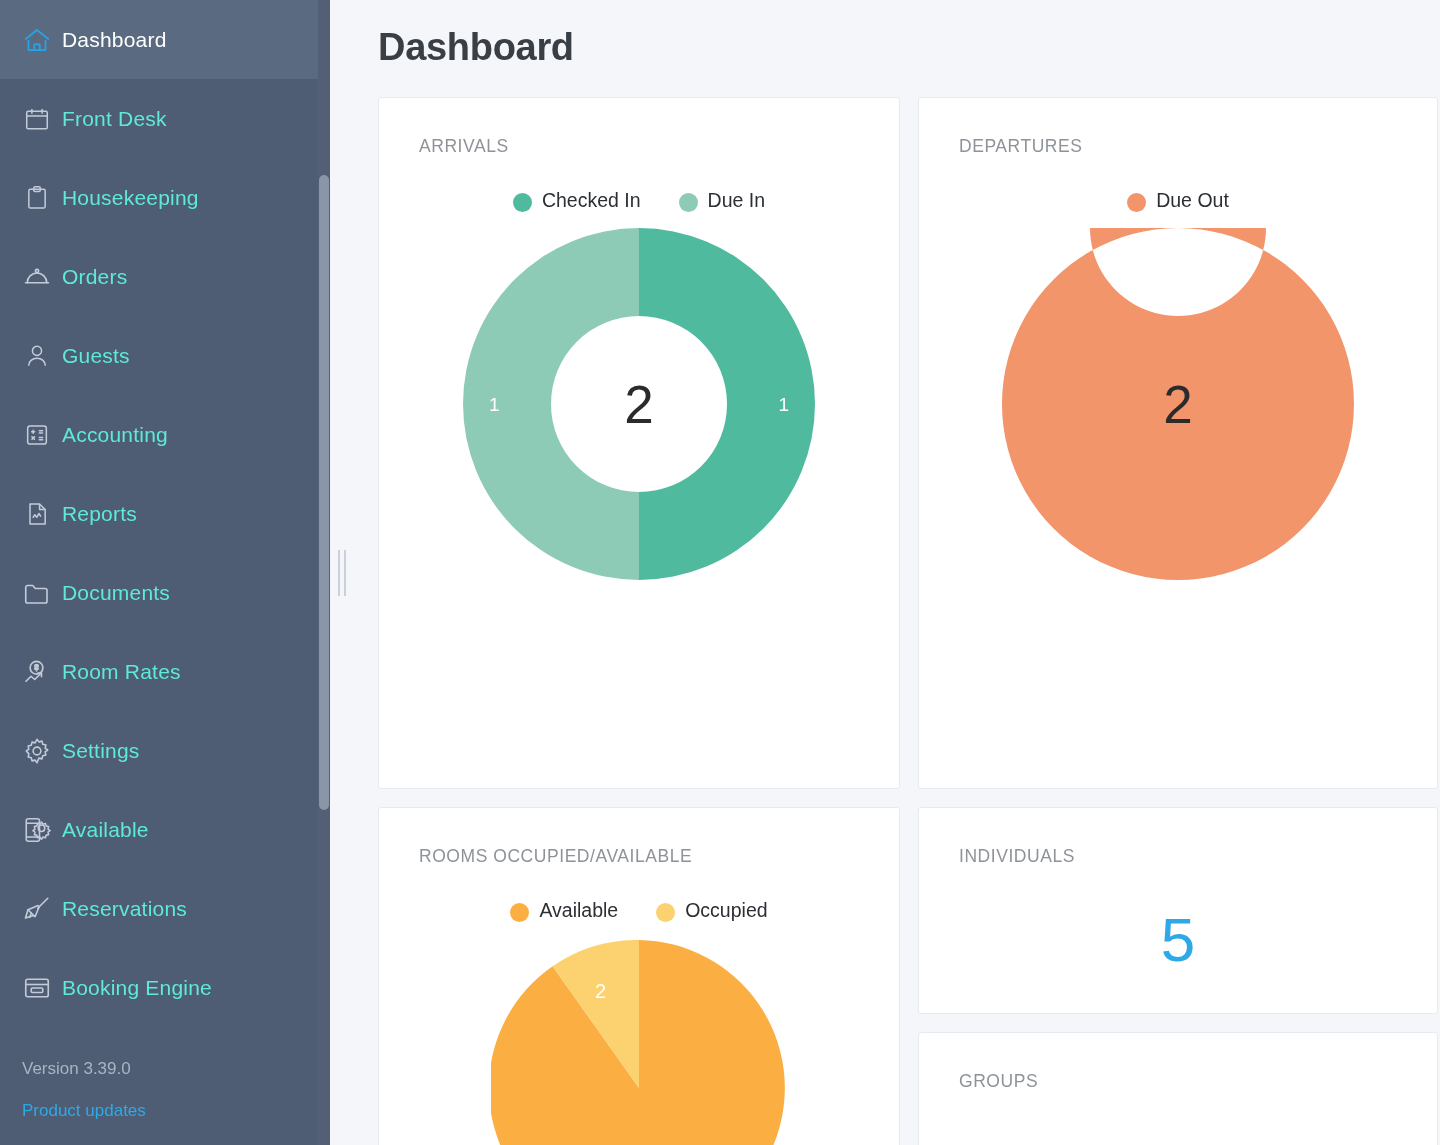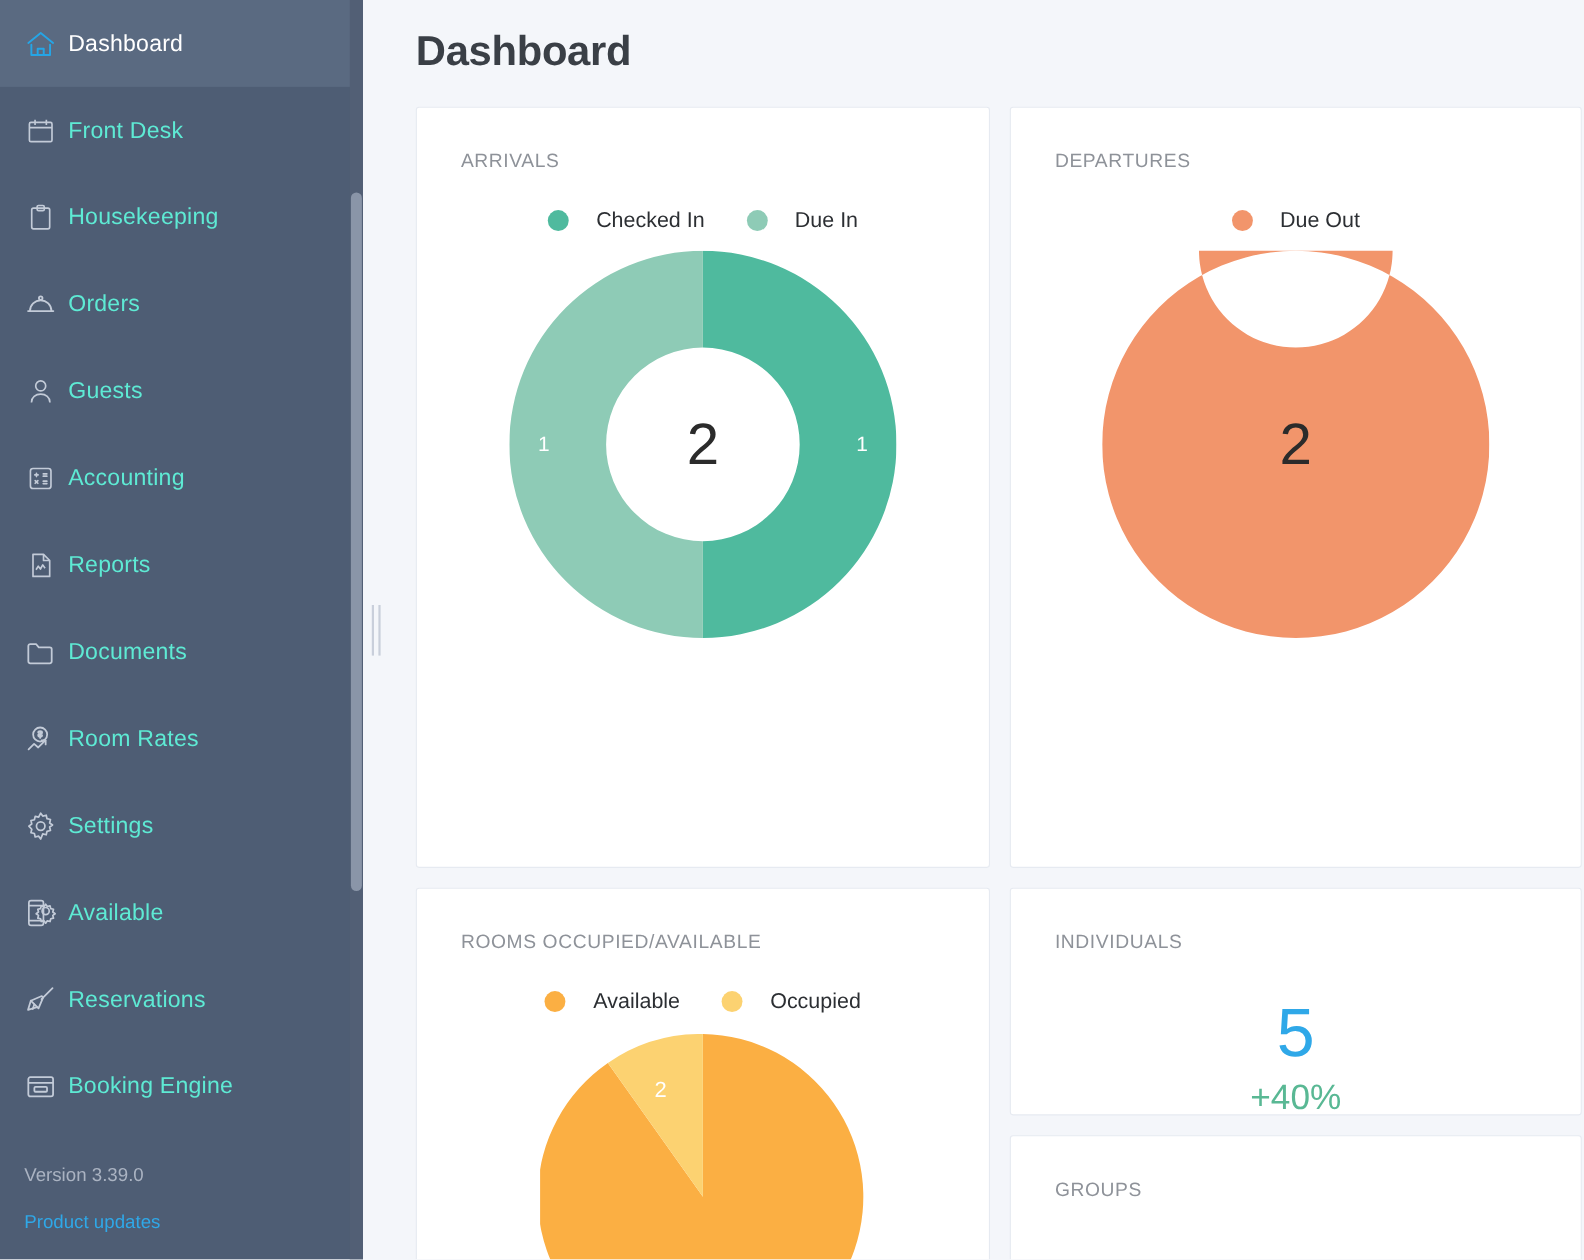--- a/index.html
+++ b/index.html
@@ -99,21 +99,21 @@
     font-size:17.5px; color:#8e9299; letter-spacing:.55px;
     padding:38px 0 0 40px;
   }
   .chart-card { height:692px; }
 
   
   .legend {
     display:flex; justify-content:center; align-items:center;
     gap:38px; margin-top:32px;
   }
-  .legend-entry { display:flex; align-items:center; gap:25px; }
+  .legend-entry { display:flex; align-items:flex-end; gap:10px; }
   .legend-dot { width:19px; height:19px; border-radius:50%; }
   .legend-text { font-size:19.5px; color:#2c2f33; }
 
   
   .donut-wrap {
     display:flex; justify-content:center; margin-top:16px;
     position:relative;
   }
   .donut { position:relative; width:352px; height:352px; }
   .donut svg { display:block; }
@@ -395,21 +395,20 @@
           <span class="pie-label" style="left:140px; top:240px;">19</span>
         </div>
       </div>
     </div>
 
     <div class="right-col">
 
       <div class="card stat-card-indiv">
         <div class="card-title">INDIVIDUALS</div>
         <div class="stat-value">5</div>
-        <div class="stat-delta">+40%</div>
       </div>
 
       <div class="card stat-card-groups">
         <div class="card-title">GROUPS</div>
         <div class="stat-value small-top">0</div>
       </div>
 
     </div>
 
   </div>

